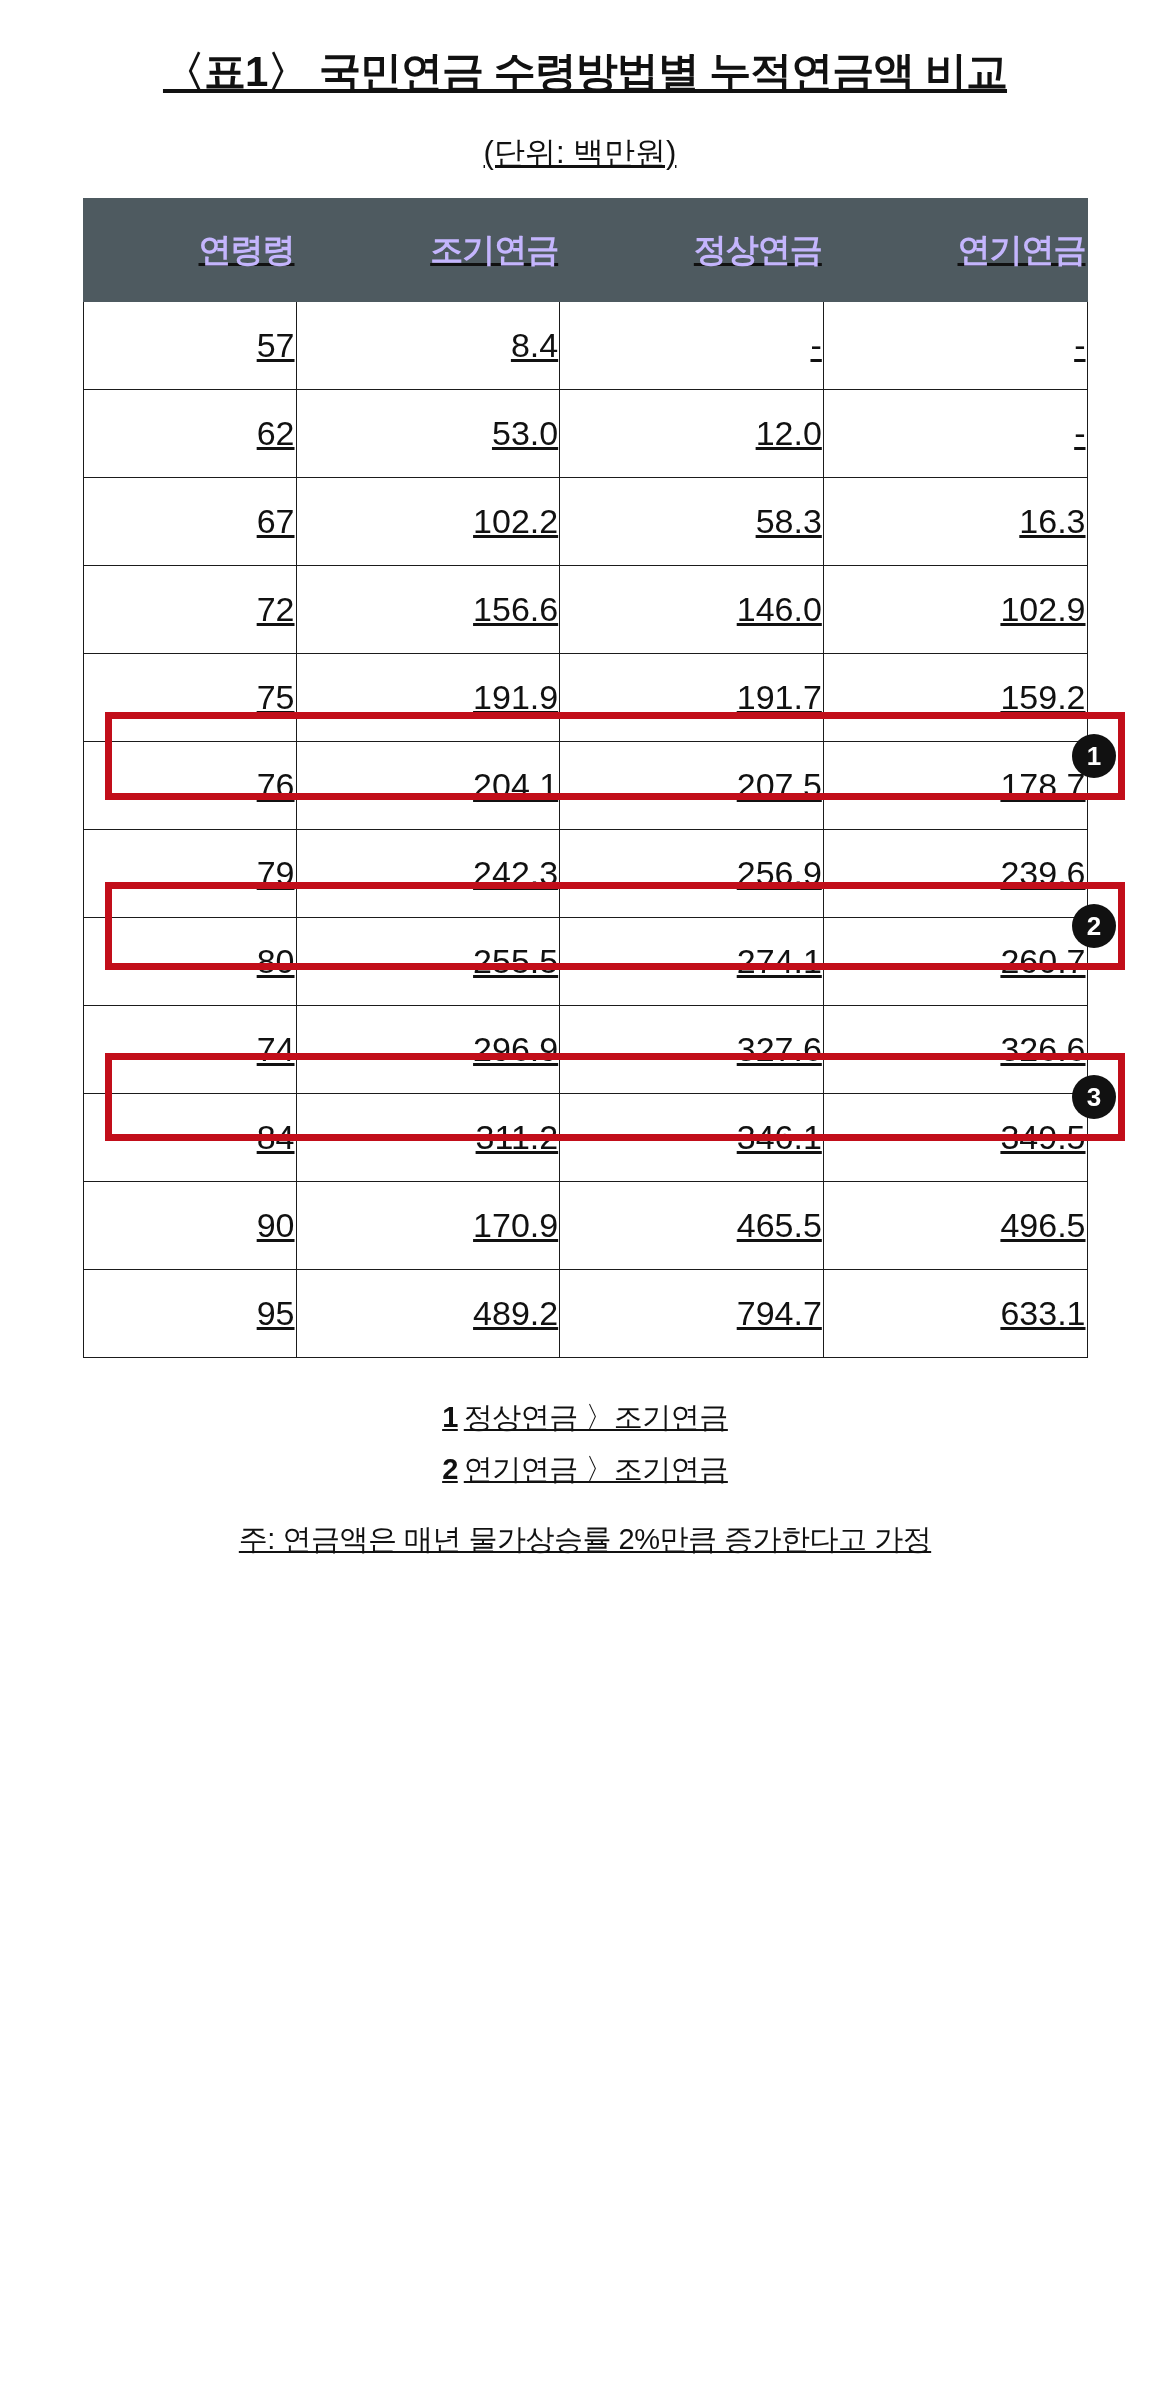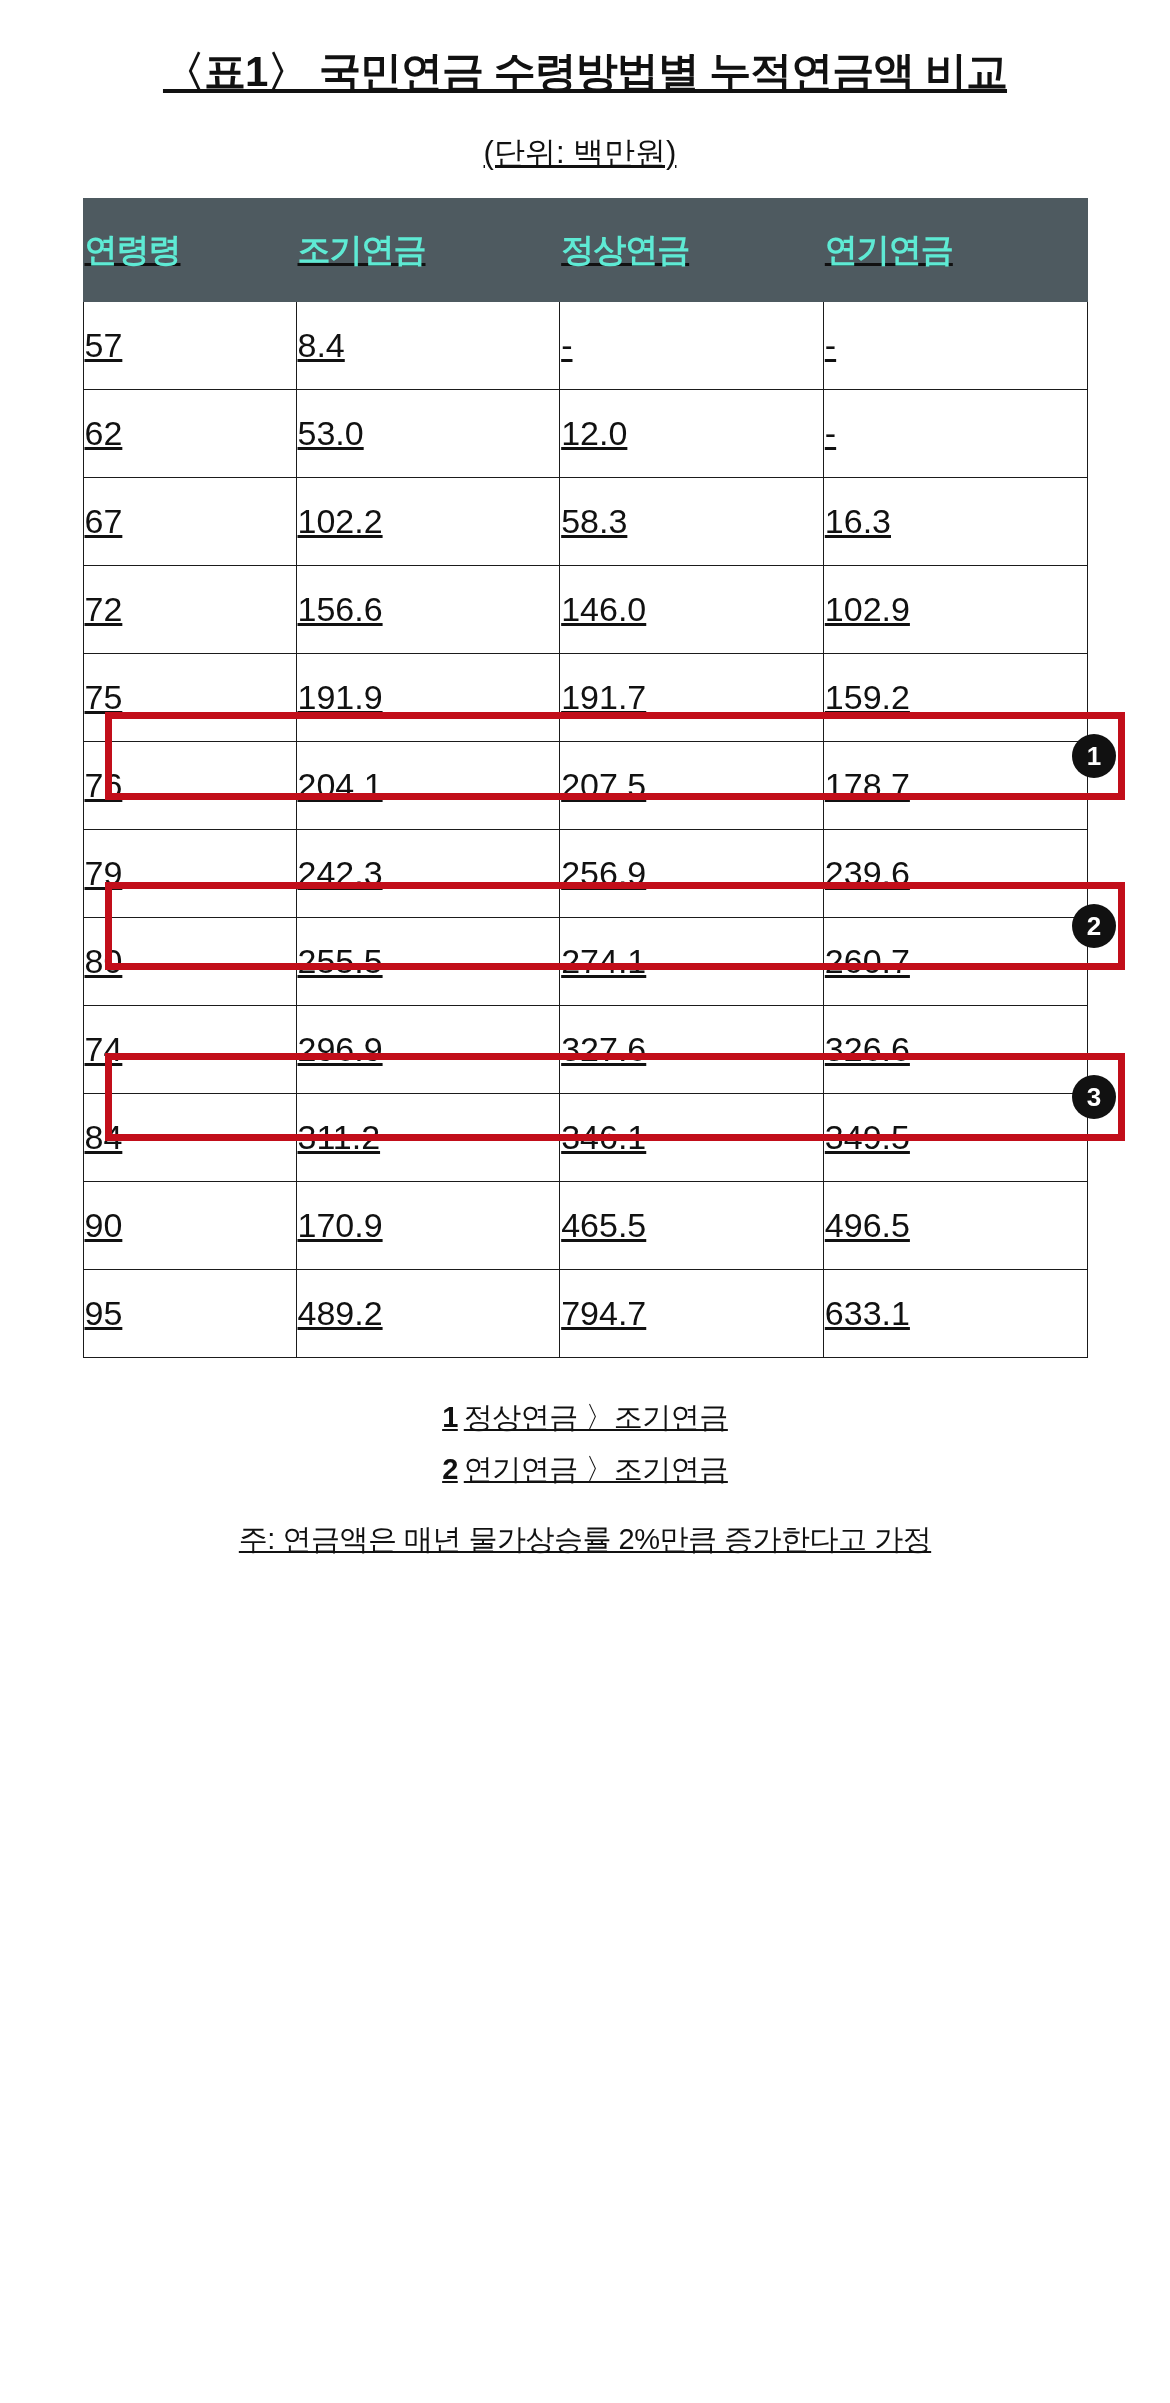--- a/index.html
+++ b/index.html
@@ -43,34 +43,34 @@
     position: relative;
   }
   table.pension {
     border-collapse: collapse;
     width: 1005px;
     margin: 0 auto;
     table-layout: fixed;
   }
   table.pension th {
     background: #4e5a60;
-    color: #5eead4;
+    color: #c4b5fd;
     font-size: 33px;
     font-weight: bold;
     letter-spacing: -1px;
     height: 100px;
     border: 1px solid #4e5a60;
-    text-align: left;
+    text-align: right;
     vertical-align: middle;
   }
   table.pension th.first-col { width: 210px; }
   table.pension td {
     border: 1px solid #1b1b1b;
     height: 85px;
-    text-align: left;
+    text-align: right;
     vertical-align: middle;
     font-size: 34px;
     color: #111111;
   }
   .highlight-box {
     position: absolute;
     border: 7px solid #c20e1a;
     box-sizing: border-box;
     pointer-events: none;
     left: 50px;

